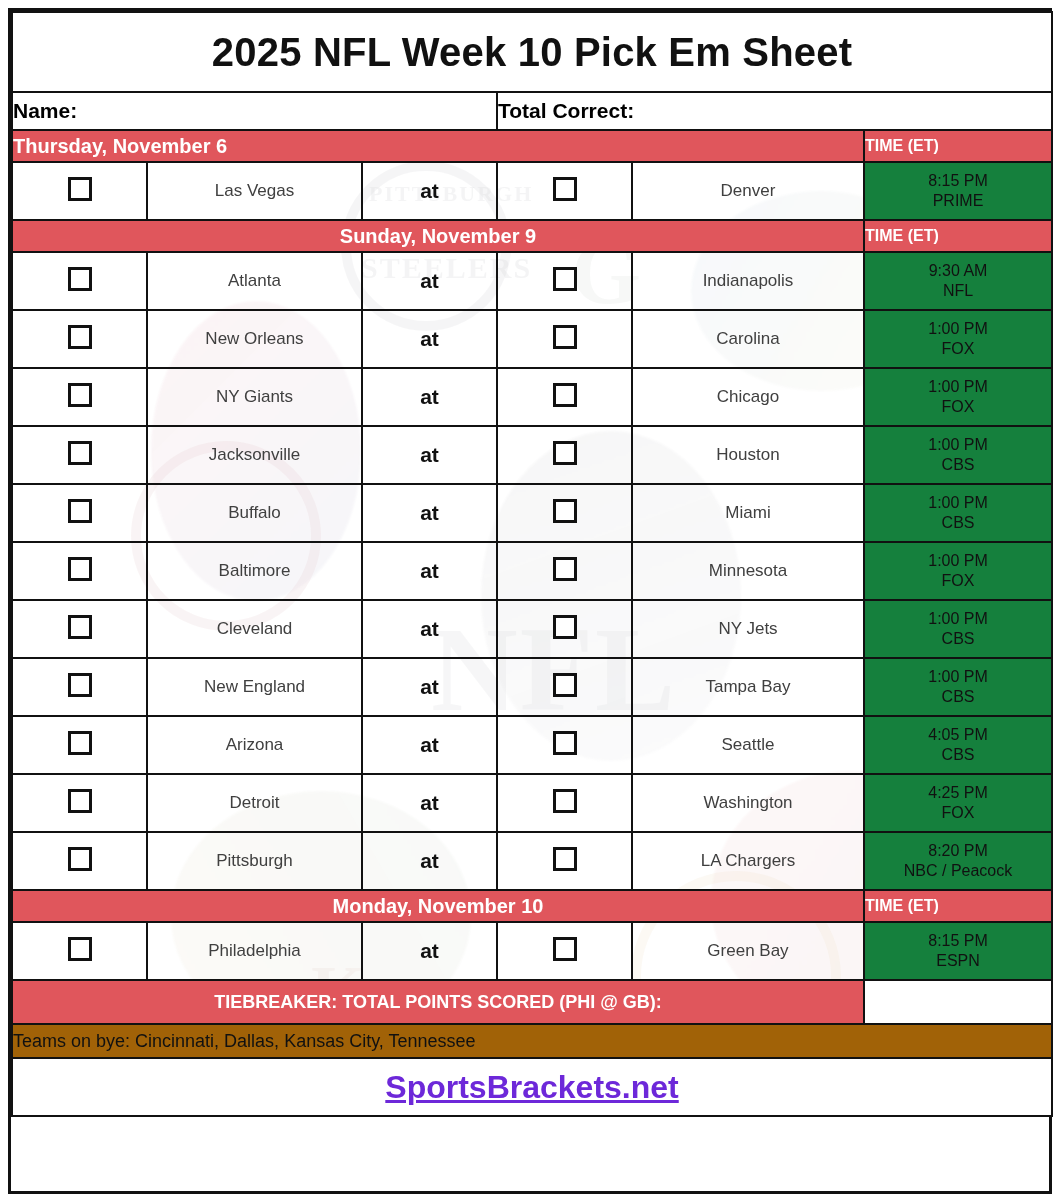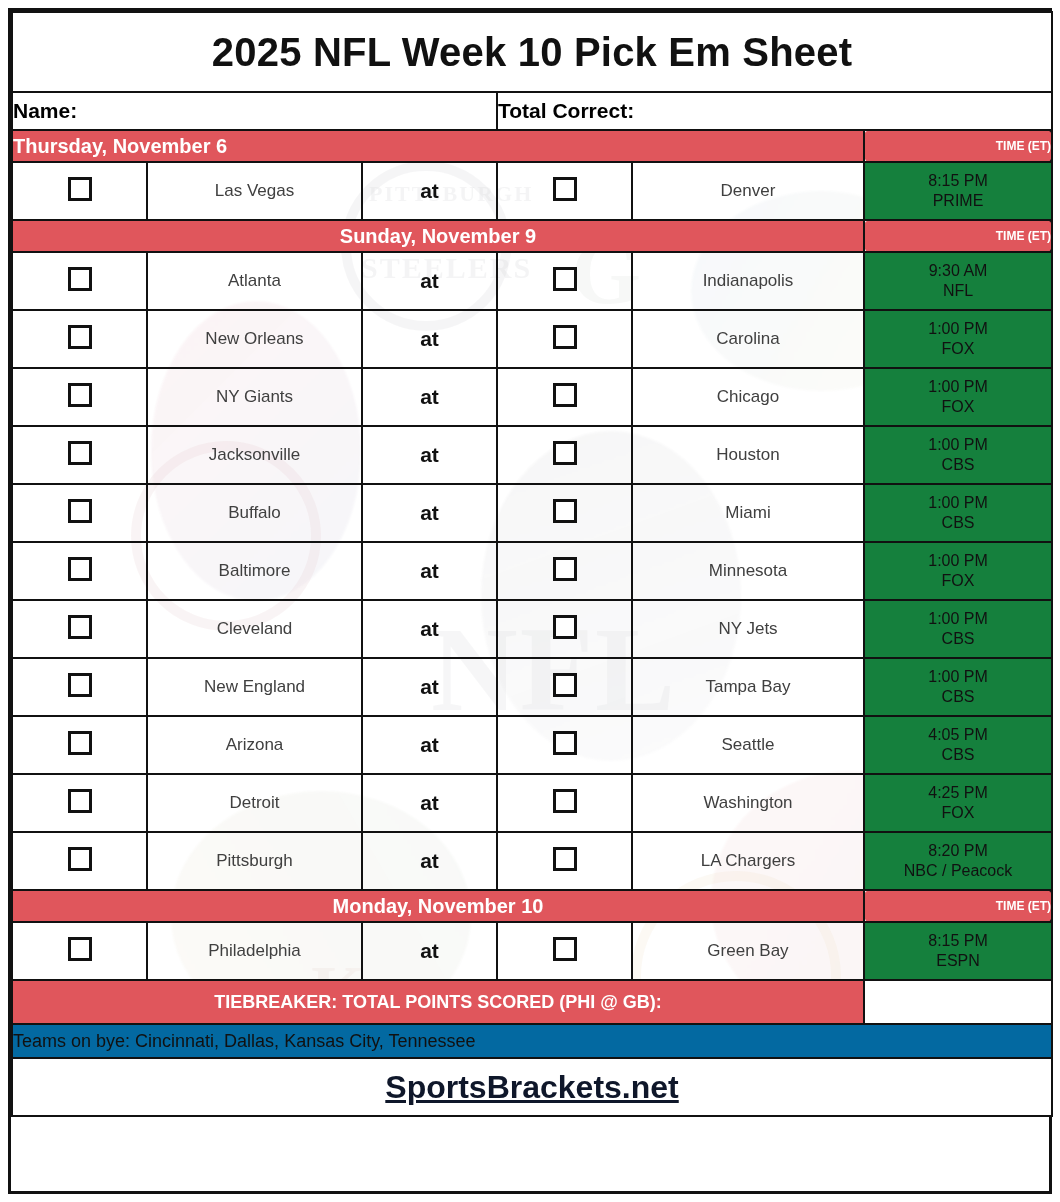--- a/index.html
+++ b/index.html
@@ -84,23 +84,22 @@
     height: 30px;
   }
   .banner-left {
     padding-left: 10px;
     text-align: left;
   }
   .banner-center {
     text-align: center;
   }
   .banner-time {
-    text-align: right;
-    font-size: 12px;
-    border-radius: 6px;
+    text-align: left;
+    font-size: 16px;
   }
   .chk-cell {
     text-align: center;
     height: 56px;
     background: transparent;
   }
   .chkbox {
     display: inline-block;
     width: 24px;
     height: 24px;
@@ -136,32 +135,32 @@
     font-size: 18px;
     text-align: center;
     height: 42px;
   }
   .tiebreak-blank { background: #fff; }
   .bye-cell {
     font-size: 18px;
     color: #111;
     padding: 8px 10px;
     height: 32px;
-    background: #0369a1;
+    background: #a16207;
     margin-top: 41px;
   }
   .footer-cell {
     text-align: center;
     height: 56px;
     background: #fff;
   }
   .footer-link {
     font-size: 32px;
     font-weight: bold;
-    color: #0f172a;
+    color: #6d28d9;
     text-decoration: underline;
     font-family: "Liberation Sans", sans-serif;
   }
 </style>
 </head>
 <body>
 
 <div class="sheet">
 
   <div class="watermark">

